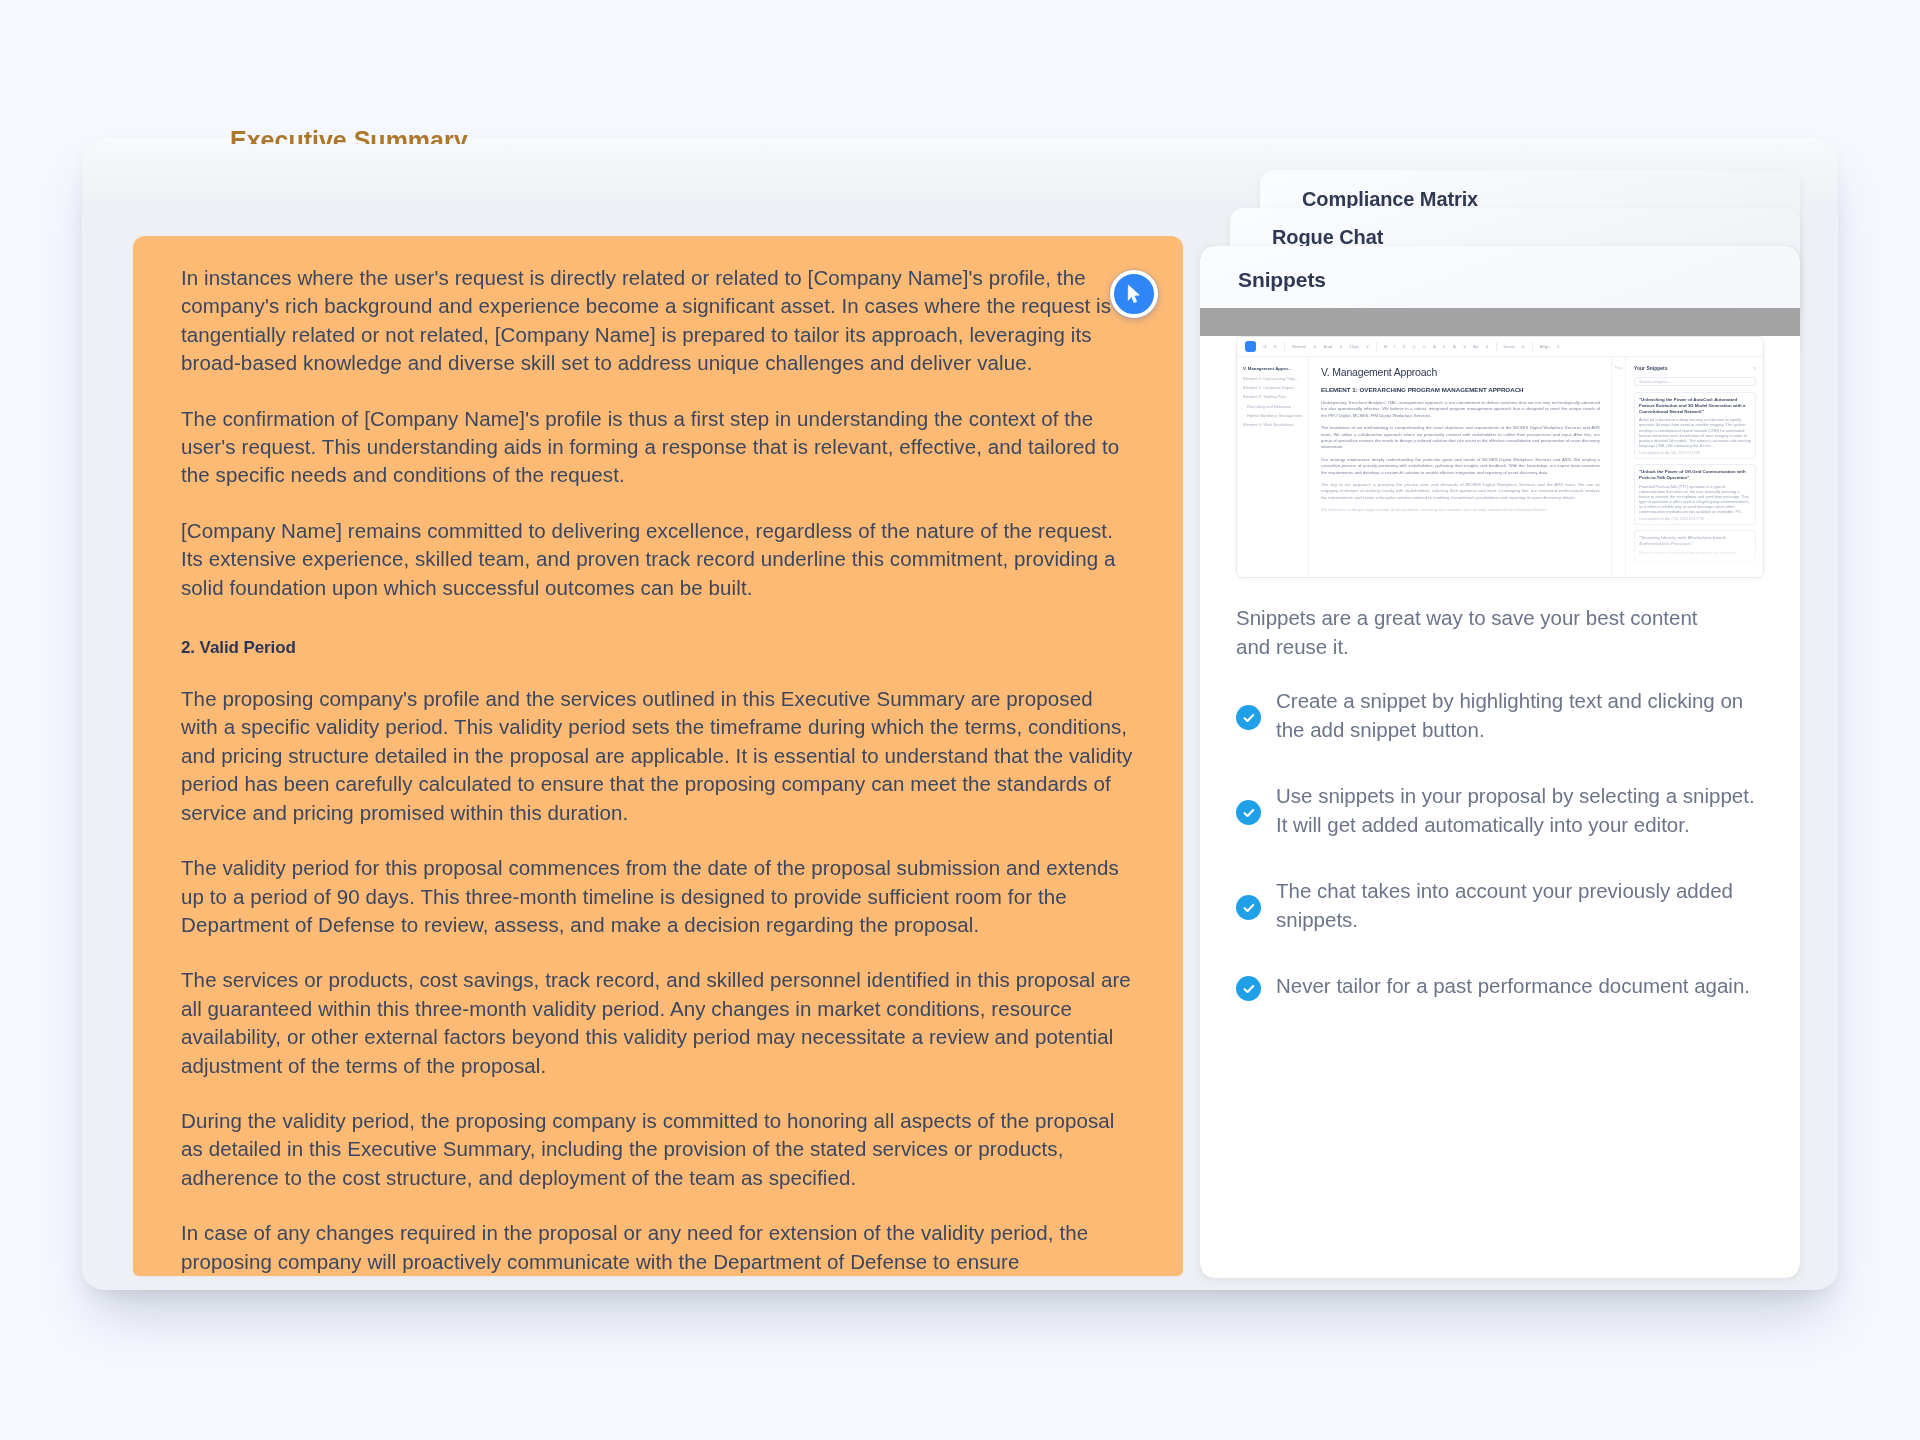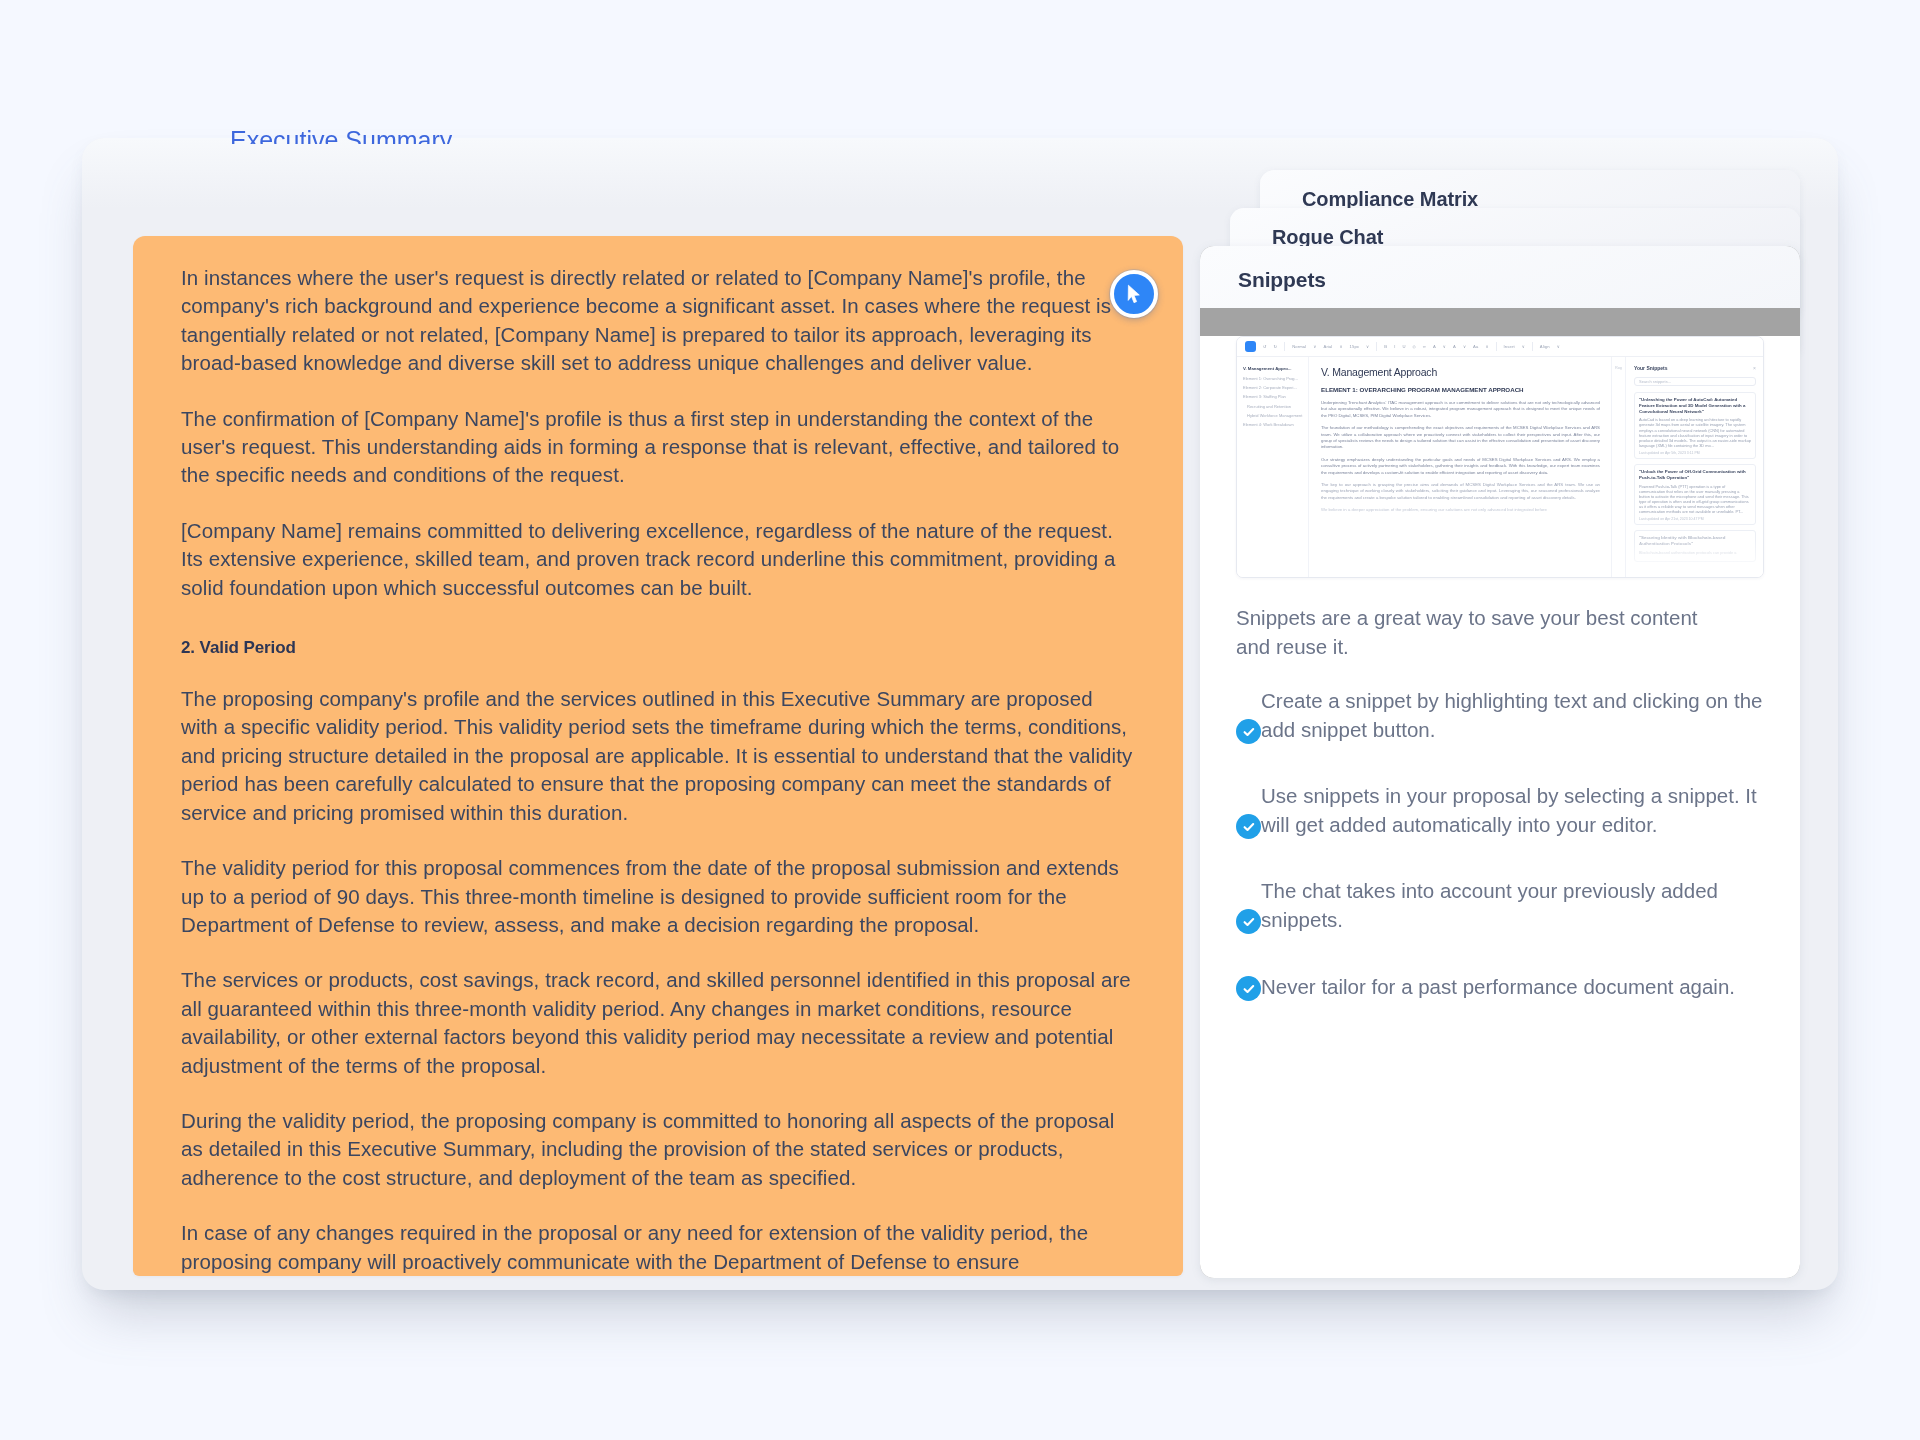--- a/index.html
+++ b/index.html
@@ -23,21 +23,21 @@
   }
   
   .app-shell::before{
     content:"";position:absolute;left:0;top:0;right:0;height:70px;
     background:linear-gradient(#f7f9fc,#eef0f5);
     border-radius:22px 22px 0 0;
   }
 
   .clip-top-text{
     position:absolute; left:148px; top:-12px;
-    font-size:25px; font-weight:400; color:#1d4ed8;
+    font-size:25px; font-weight:700; color:#a16207;
     height:18px; overflow:hidden; white-space:nowrap;
     opacity:.85; z-index:2;
   }
 
   
   .doc-card{
     position:absolute;
     left:133px; top:236px;
     width:1050px; height:1040px;
     background:#fdba74;
@@ -192,22 +192,23 @@
 
   
   .snip-intro{
     margin-top:26px;
     font-size:20.5px;line-height:28.5px;color:#6b7489;
     max-width:500px;
   }
   .snip-list{ margin-top:26px; }
   .snip-item{
     display:flex;
+    gap:15px;
     margin-bottom:38px;
-    align-items:flex-end;
+    align-items:center;
   }
   .snip-check{
     flex:none;width:25px;height:25px;border-radius:50%;
     background:#20a0e8;
     display:flex;align-items:center;justify-content:center;
     margin-top:4px;
   }
   .snip-check svg{display:block;}
   .snip-text{
     font-size:20.5px;line-height:28.5px;color:#6b7489;max-width:510px;

